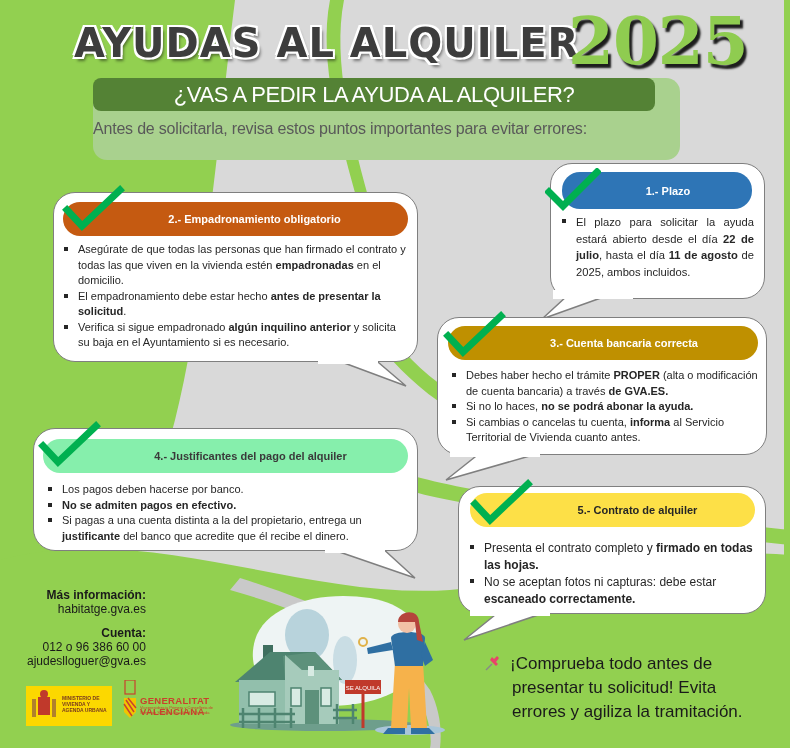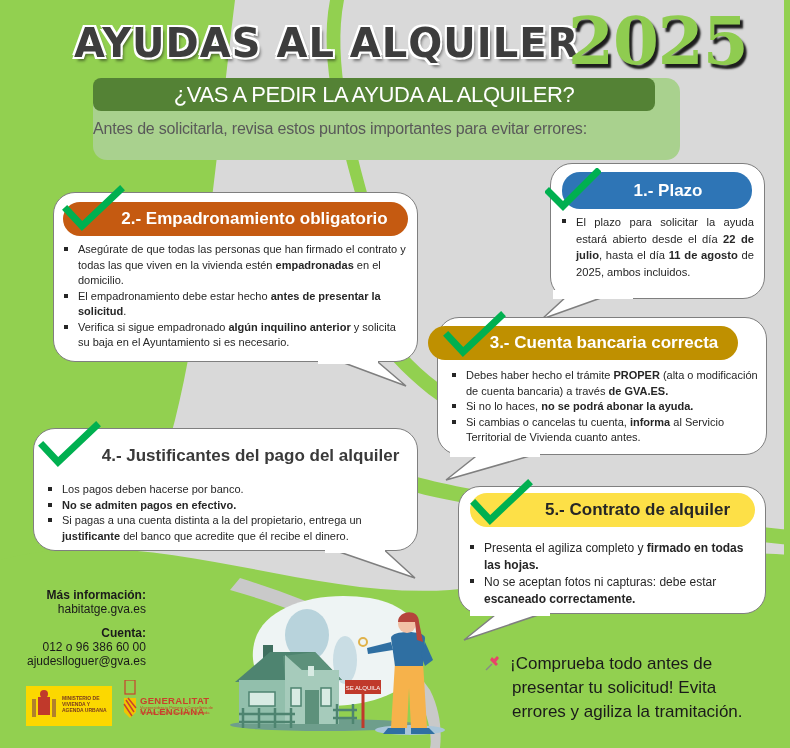--- a/index.html
+++ b/index.html
@@ -33,21 +33,21 @@
   .intro-sub {
     position: absolute; left: 93px; top: 120px; width: 587px; text-align: left;
     font-size: 16px; color: #595959; letter-spacing: -0.2px;
   }
 
   .bubble {
     position: absolute; background: #fff; border: 1.5px solid #7f7f7f; border-radius: 22px;
   }
   .tail { position: absolute; }
   .pill {
-    position: absolute; border-radius: 18px; font-weight: bold; font-size: 17px;
+    position: absolute; border-radius: 18px; font-weight: bold; font-size: 11px;
     display: flex; align-items: center; justify-content: center;
   }
   .check { position: absolute; }
   .bullets { position: absolute; list-style: none; font-size: 11px; line-height: 15.5px; color: #262626; }
   .bullets li { position: relative; padding-left: 14px; }
   .bullets li::before { content: ""; position: absolute; left: 0; top: 5px; width: 4px; height: 4px; background: #262626; }
   .bullets b { font-weight: bold; }
   .justify { text-align: justify; }
 
   .contact { position: absolute; left: 27px; top: 588px; font-size: 12px; color: #1a1a1a; line-height: 14px; text-align: right; }
@@ -131,40 +131,40 @@
       <li><span>Verifica si sigue empadronado </span><b>algún inquilino anterior</b><span> y solicita su baja en el Ayuntamiento si es necesario.</span></li>
     </ul>
 
   <svg class="tail" style="left:440px; top:452px;" width="110" height="32">
     <path d="M40,1 L6,28 L100,1" fill="#fff" stroke="#7f7f7f" stroke-width="1.5"></path>
   </svg>
   <div class="bubble" style="left:437px; top:317px; width:330px; height:138px;"></div>
   <svg class="tail" style="left:450px; top:449px;" width="100" height="10">
       <rect x="0" y="0" width="90" height="8" fill="#fff"></rect>
     </svg>
-  <div class="pill" style="left:428px; top:326px; width:310px; height:34px; background:#bf9000; color:#fff; padding-left:42px;">
+  <div class="pill" style="left:448px; top:326px; width:310px; height:34px; background:#bf9000; color:#fff; padding-left:42px;">
     <span>3.- Cuenta bancaria correcta</span>
   </div>
   <svg class="check" style="left:443px; top:310px;" width="64" height="48" viewBox="0 0 64 48">
     <path d="M5,26 L20,42 L58,6" fill="none" stroke="#00b050" stroke-width="7" stroke-linecap="square"></path>
   </svg>
   <ul class="bullets" style="left:452px; top:368px; width:310px;">
       <li><span>Debes haber hecho el trámite </span><b>PROPER</b><span> (alta o modificación de cuenta bancaria) a través </span><b>de GVA.ES.</b></li>
       <li><span>Si no lo haces, </span><b>no se podrá abonar la ayuda.</b></li>
       <li><span>Si cambias o cancelas tu cuenta, </span><b>informa</b><span> al Servicio Territorial de Vivienda cuanto antes.</span></li>
     </ul>
 
   <svg class="tail" style="left:320px; top:545px;" width="100" height="36">
     <path d="M2,1 L95,33 L60,1" fill="#fff" stroke="#7f7f7f" stroke-width="1.5"></path>
   </svg>
   <div class="bubble" style="left:33px; top:428px; width:385px; height:123px;"></div>
   <svg class="tail" style="left:325px; top:545px;" width="80" height="10">
       <rect x="0" y="0" width="60" height="8" fill="#fff"></rect>
     </svg>
-  <div class="pill" style="left:43px; top:439px; width:365px; height:34px; background:#ffffff; color:#3a3a3a; padding-left:50px;">
+  <div class="pill" style="left:43px; top:439px; width:365px; height:34px; background:#86efac; color:#3a3a3a; padding-left:50px;">
     <span>4.- Justificantes del pago del alquiler</span>
   </div>
   <svg class="check" style="left:38px; top:420px;" width="64" height="48" viewBox="0 0 64 48">
     <path d="M5,26 L20,42 L58,6" fill="none" stroke="#00b050" stroke-width="7" stroke-linecap="square"></path>
   </svg>
   <ul class="bullets" style="left:48px; top:482px; width:365px;">
       <li><span>Los pagos deben hacerse por banco.</span></li>
       <li><b>No se admiten pagos en efectivo.</b></li>
       <li><span>Si pagas a una cuenta distinta a la del propietario, entrega un </span><b>justificante</b><span> del banco que acredite que él recibe el dinero.</span></li>
     </ul>
@@ -176,21 +176,21 @@
   <svg class="tail" style="left:470px; top:608px;" width="90" height="10">
       <rect x="0" y="0" width="80" height="8" fill="#fff"></rect>
     </svg>
   <div class="pill" style="left:470px; top:493px; width:285px; height:34px; background:#fde047; color:#262626; padding-left:50px;">
     <span>5.- Contrato de alquiler</span>
   </div>
   <svg class="check" style="left:470px; top:478px;" width="64" height="48" viewBox="0 0 64 48">
     <path d="M5,26 L20,42 L58,6" fill="none" stroke="#00b050" stroke-width="7" stroke-linecap="square"></path>
   </svg>
   <ul class="bullets" style="left:470px; top:540px; width:290px; font-size:12px; line-height:17px;">
-      <li><span>Presenta el agiliza completo y </span><b>firmado en todas las hojas.</b></li>
+      <li><span>Presenta el contrato completo y </span><b>firmado en todas las hojas.</b></li>
       <li><span>No se aceptan fotos ni capturas: debe estar </span><b>escaneado correctamente.</b></li>
     </ul>
 
   <div class="contact">
     <div class="lbl">Más información:</div>
     <div>habitatge.gva.es</div>
     <div class="gap"></div>
     <div class="lbl">Cuenta:</div>
     <div>012 o 96 386 60 00</div>
     <div>ajudeslloguer@gva.es</div>

